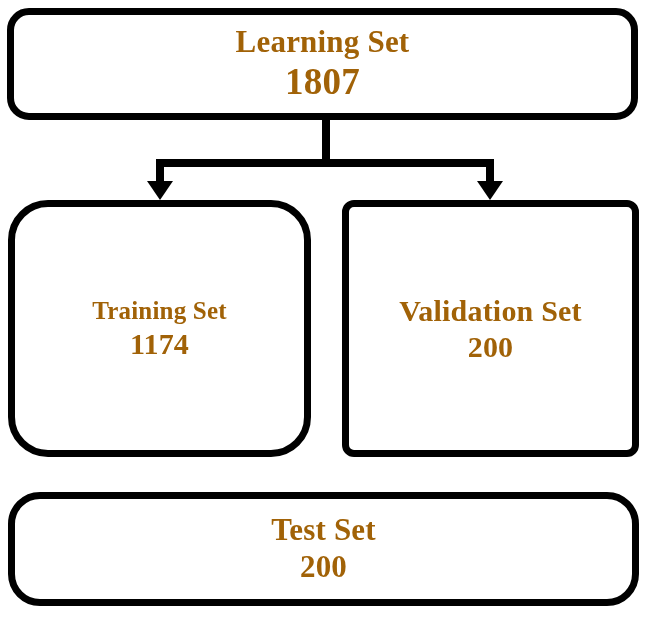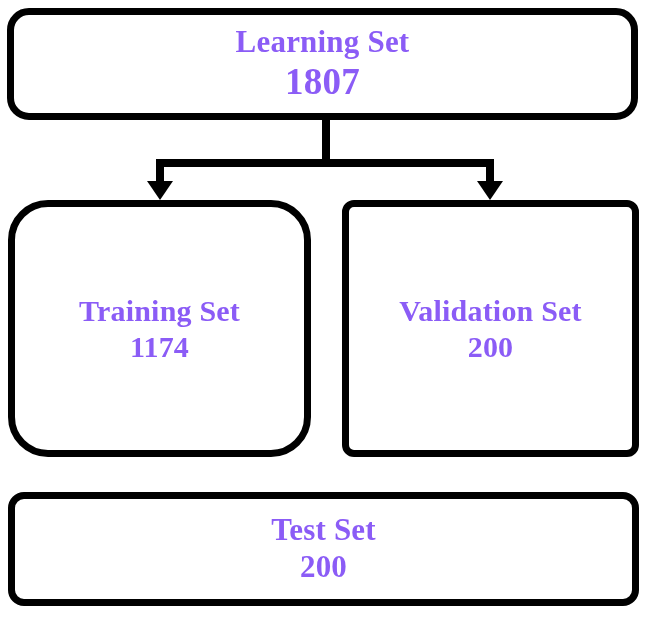--- a/index.html
+++ b/index.html
@@ -33,21 +33,21 @@
     background: #ffffff;
     border: 7px solid #000000;
     display: flex;
     flex-direction: column;
     align-items: center;
     justify-content: center;
     text-align: center;
   }
   .node-title,
   .node-count {
-    color: #8b5cf6;
+    color: #a16207;
     font-family: "Liberation Serif", "DejaVu Serif", serif;
     font-weight: bold;
     line-height: 1.18;
     letter-spacing: 0.2px;
     white-space: nowrap;
   }
   
   #box-learning {
     left: 7px;
     top: 8px;
@@ -59,41 +59,41 @@
   #box-learning .node-count { font-size: 37px; text-align: right; }
 
   
   #box-training {
     left: 8px;
     top: 200px;
     width: 303px;
     height: 257px;
     border-radius: 40px;
   }
-  #box-training .node-title { font-size: 30px; }
+  #box-training .node-title { font-size: 25px; }
   #box-training .node-count { font-size: 30px; }
 
   
   #box-validation {
     left: 342px;
     top: 200px;
     width: 297px;
     height: 257px;
     border-radius: 12px;
   }
   #box-validation .node-title { font-size: 30px; }
   #box-validation .node-count { font-size: 30px; }
 
   
   #box-test {
     left: 8px;
     top: 492px;
     width: 631px;
     height: 114px;
-    border-radius: 16px;
+    border-radius: 32px;
   }
   #box-test .node-title { font-size: 31px; }
   #box-test .node-count { font-size: 31px; }
 </style>
 </head>
 <body>
 
 <div id="diagram-root">
 
   <svg id="diagram-svg" viewBox="0 0 645 617" xmlns="http://www.w3.org/2000/svg">

